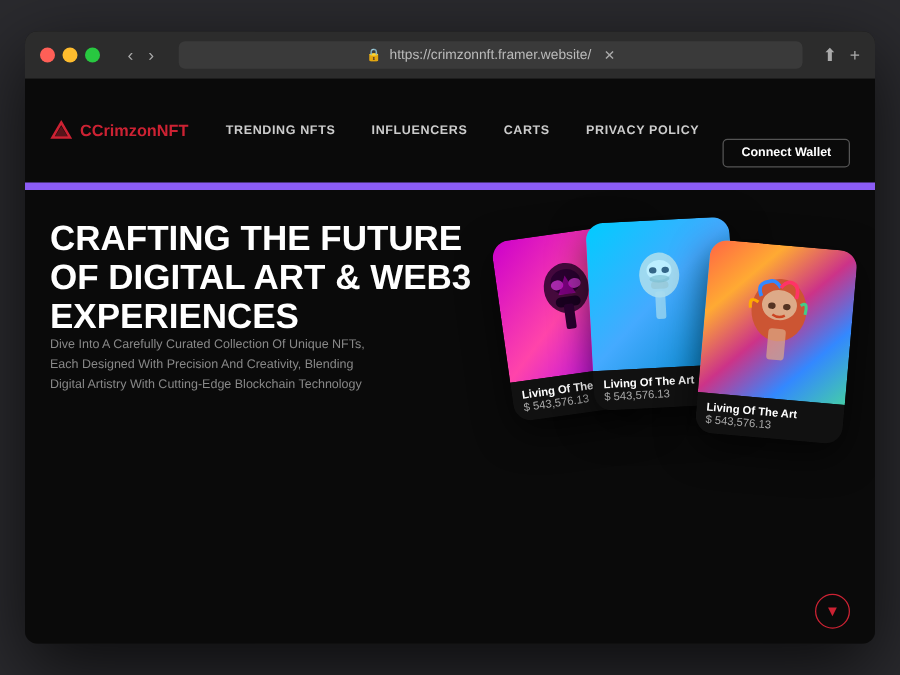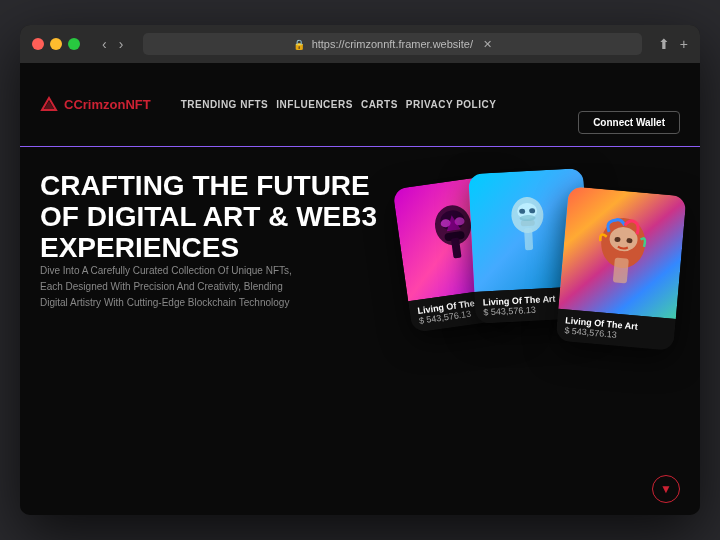--- a/index.html
+++ b/index.html
@@ -72,21 +72,21 @@
       flex-direction: column;
       overflow: hidden;
     }
 
     
     .site-nav {
       display: flex;
       align-items: center;
       padding: 12px 20px;
       background: #0a0a0a;
-      border-bottom: 1px solid #8b5cf6;
+      border-bottom: 6px solid #8b5cf6;
       flex-shrink: 0;
     }
     .logo-area {
       display: flex;
       align-items: center;
       gap: 6px;
       margin-right: 30px;
     }
     .logo-icon {
       width: 18px;
@@ -94,21 +94,21 @@
       position: relative;
     }
     .logo-name {
       color: #fff;
       font-size: 13px;
       font-weight: 600;
     }
     .logo-name span { color: #cc2233; }
     .nav-links {
       display: flex;
-      gap: 8px;
+      gap: 29px;
       flex: 1;
     }
     .nav-link {
       color: #ccc;
       font-size: 10px;
       font-weight: 600;
       letter-spacing: 0.5px;
       cursor: pointer;
       text-transform: uppercase;
     }

